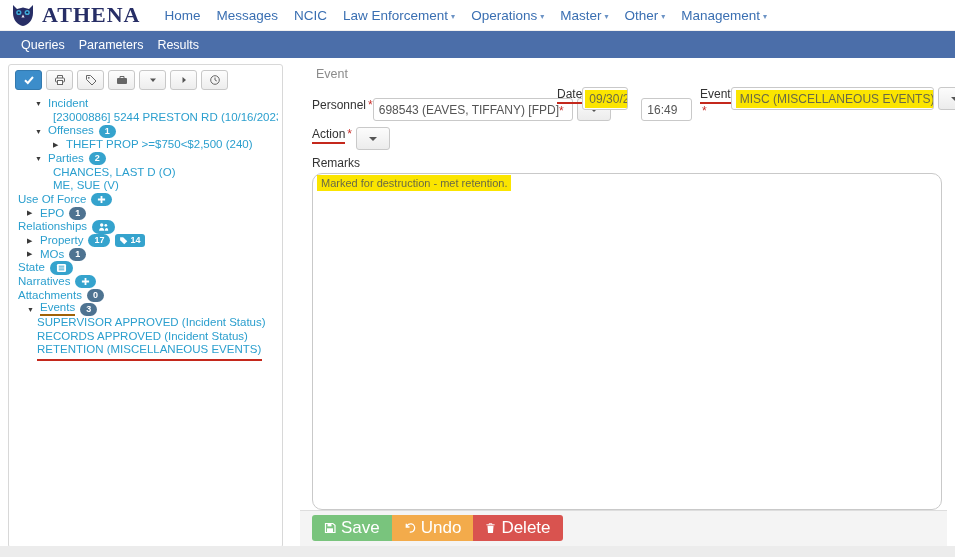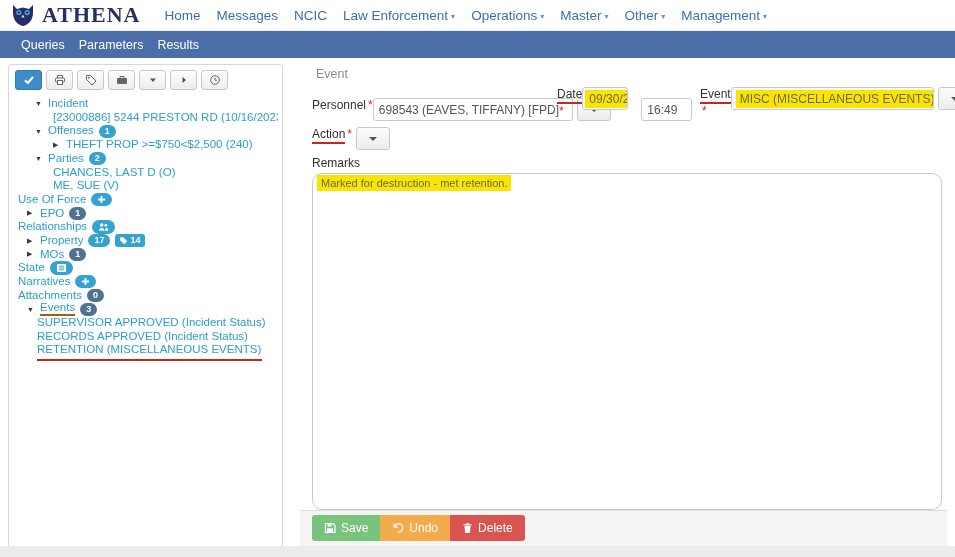--- a/index.html
+++ b/index.html
@@ -83,21 +83,21 @@
   .remarks-area {
     margin-left:12px; width:630px; flex:1 1 auto; border:1px solid #c9c9c9;
     border-radius:10px; background:#fff; padding:3px 4px; font-size:11px; cursor:text;
   }
   .btn-strip {
     margin-top:0; background:#f4f4f4; border-top:1px solid #dddddd;
     padding:4px 0 5px 12px; display:flex; align-items:center;
   }
   .btn {
     height:26px; display:inline-flex; align-items:center; gap:5px; padding:0 12px;
-    color:#fff; font-size:12px; border:none; cursor:pointer;
+    color:#fff; font-size:17px; border:none; cursor:pointer;
   }
   .btn.save { background:#79c47d; border-radius:3px 0 0 3px; }
   .btn.undo { background:#f3ab4b; }
   .btn.delete { background:#d9534f; border-radius:0 3px 3px 0; }
   .page-bottom { position:absolute; left:0; bottom:0; width:955px; height:11px; background:#ececec; }
   svg { display:block; }
 </style>
 </head>
 <body>
 

